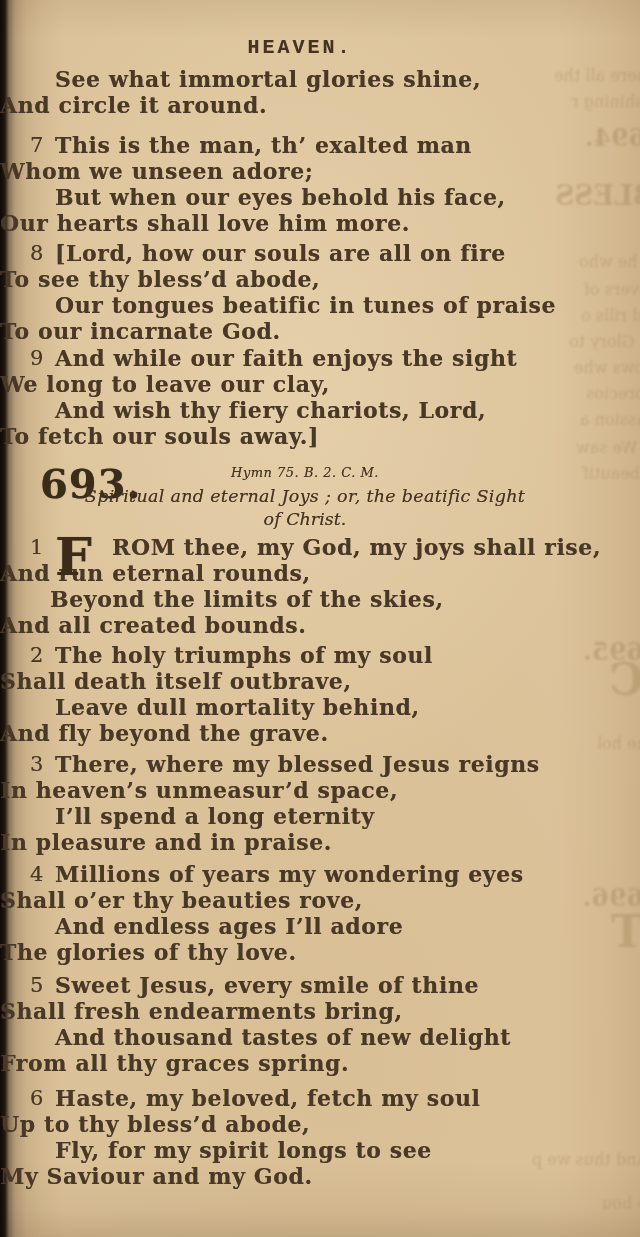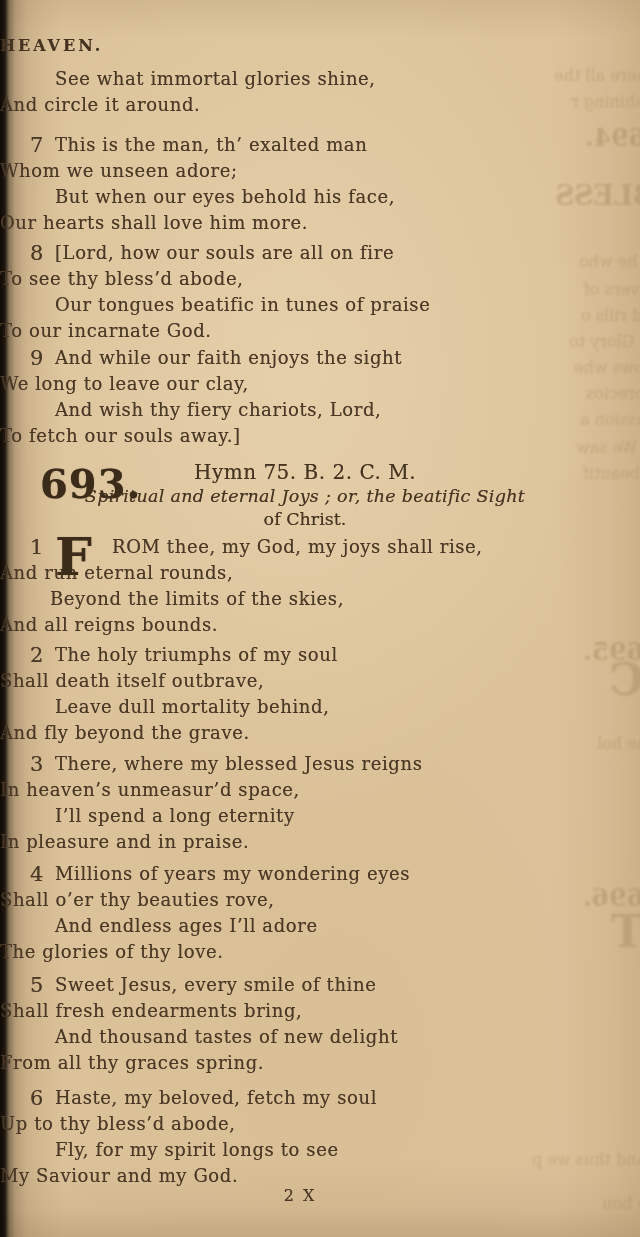--- a/index.html
+++ b/index.html
@@ -15,42 +15,43 @@
       linear-gradient(0deg, rgba(110,82,48,.22) 0px, rgba(110,82,48,.08) 28px, rgba(0,0,0,0) 75px),
       linear-gradient(180deg, rgba(120,92,55,.12) 0px, rgba(0,0,0,0) 38px),
       radial-gradient(ellipse 430px 620px at 46% 30%, rgba(248,234,202,.32), rgba(0,0,0,0) 72%),
       radial-gradient(ellipse 520px 720px at 52% 86%, rgba(210,180,134,.28), rgba(0,0,0,0) 78%),
       #dcc39b;
   }
 
   .ink { text-shadow:0 0 .6px rgba(60,44,26,.55); }
 
   .running-head {
-    position:absolute; top:36px; left:0; width:600px; text-align:left;
-    font-size:16px; letter-spacing:3px; color:#443321; font-weight:bold;
+    position:absolute; top:36px; left:0; width:600px; text-align:center;
+    font-size:20px; letter-spacing:3px; color:#443321; font-weight:bold;
     text-shadow:0 0 .4px rgba(60,44,26,.4);
+    font-family:Liberation Mono, monospace;
   }
 
   .stanza { position:absolute; left:0; width:600px; }
-  .line { font-size:18px; line-height:26px; letter-spacing:.6px; white-space:nowrap; }
+  .line { font-size:22px; line-height:26px; letter-spacing:.6px; white-space:nowrap;font-weight:bold; }
   .flush  { padding-left:55px; }
   .indent { }
   .vnum { position:absolute; left:30px; top:0; font-size:21px; line-height:26px; }
 
   
   .hymn-number {
     position:absolute; left:40px; top:460px;
     font-size:40px; font-weight:bold; letter-spacing:1px; color:#3b2b19;
     text-shadow:0 0 .8px rgba(50,36,20,.6);
     text-align:right;
   }
   .hymn-head { position:absolute; top:461px; left:70px; width:470px; text-align:center; color:#443321; }
-  .hymn-meta { font-size:20px; line-height:23px; letter-spacing:.5px; }
+  .hymn-meta { font-size:13px; line-height:23px; letter-spacing:.5px;font-style:italic; }
   .hymn-sub  { font-style:italic; font-size:17.5px; line-height:24px; letter-spacing:.3px; white-space:nowrap; }
-  .hymn-sub2 { font-size:17.5px; line-height:23px; }
+  .hymn-sub2 { font-style:italic; font-size:17.5px; line-height:23px; }
 
   
   .dropcap {
     position:absolute; left:55px; top:3px;
     font-size:52px; line-height:40px; font-weight:bold; color:#3b2b19;
     text-shadow:0 0 .8px rgba(50,36,20,.6);
   }
   .dl-first  { padding-left:112px; }
   .dl-second { }
   .dl-third  { padding-left:50px; }
@@ -134,21 +135,21 @@
     <div class="hymn-sub">Spiritual and eternal Joys ; or, the beatific Sight</div>
     <div class="hymn-sub2">of Christ.</div>
   </div>
 
   <div class="stanza ink" style="top:534px">
     <span class="vnum">1</span>
     <span class="dropcap">F</span>
     <div class="line dl-first">ROM thee, my God, my joys shall rise,</div>
     <div class="line dl-second">And run eternal rounds,</div>
     <div class="line dl-third">Beyond the limits of the skies,</div>
-    <div class="line indent">And all reigns bounds.</div>
+    <div class="line indent">And all created bounds.</div>
   </div>
 
   <div class="stanza ink" style="top:642px">
     <span class="vnum">2</span>
     <div class="line flush">The holy triumphs of my soul</div>
     <div class="line indent">Shall death itself outbrave,</div>
     <div class="line flush">Leave dull mortality behind,</div>
     <div class="line indent">And fly beyond the grave.</div>
   </div>
 
@@ -177,15 +178,14 @@
   </div>
 
   <div class="stanza ink" style="top:1085px">
     <span class="vnum">6</span>
     <div class="line flush">Haste, my beloved, fetch my soul</div>
     <div class="line indent">Up to thy bless’d abode,</div>
     <div class="line flush">Fly, for my spirit longs to see</div>
     <div class="line indent">My Saviour and my God.</div>
   </div>
 
-  <div class="footer-sig ink">2 X</div>
 
 </div>
 
 </body></html>

